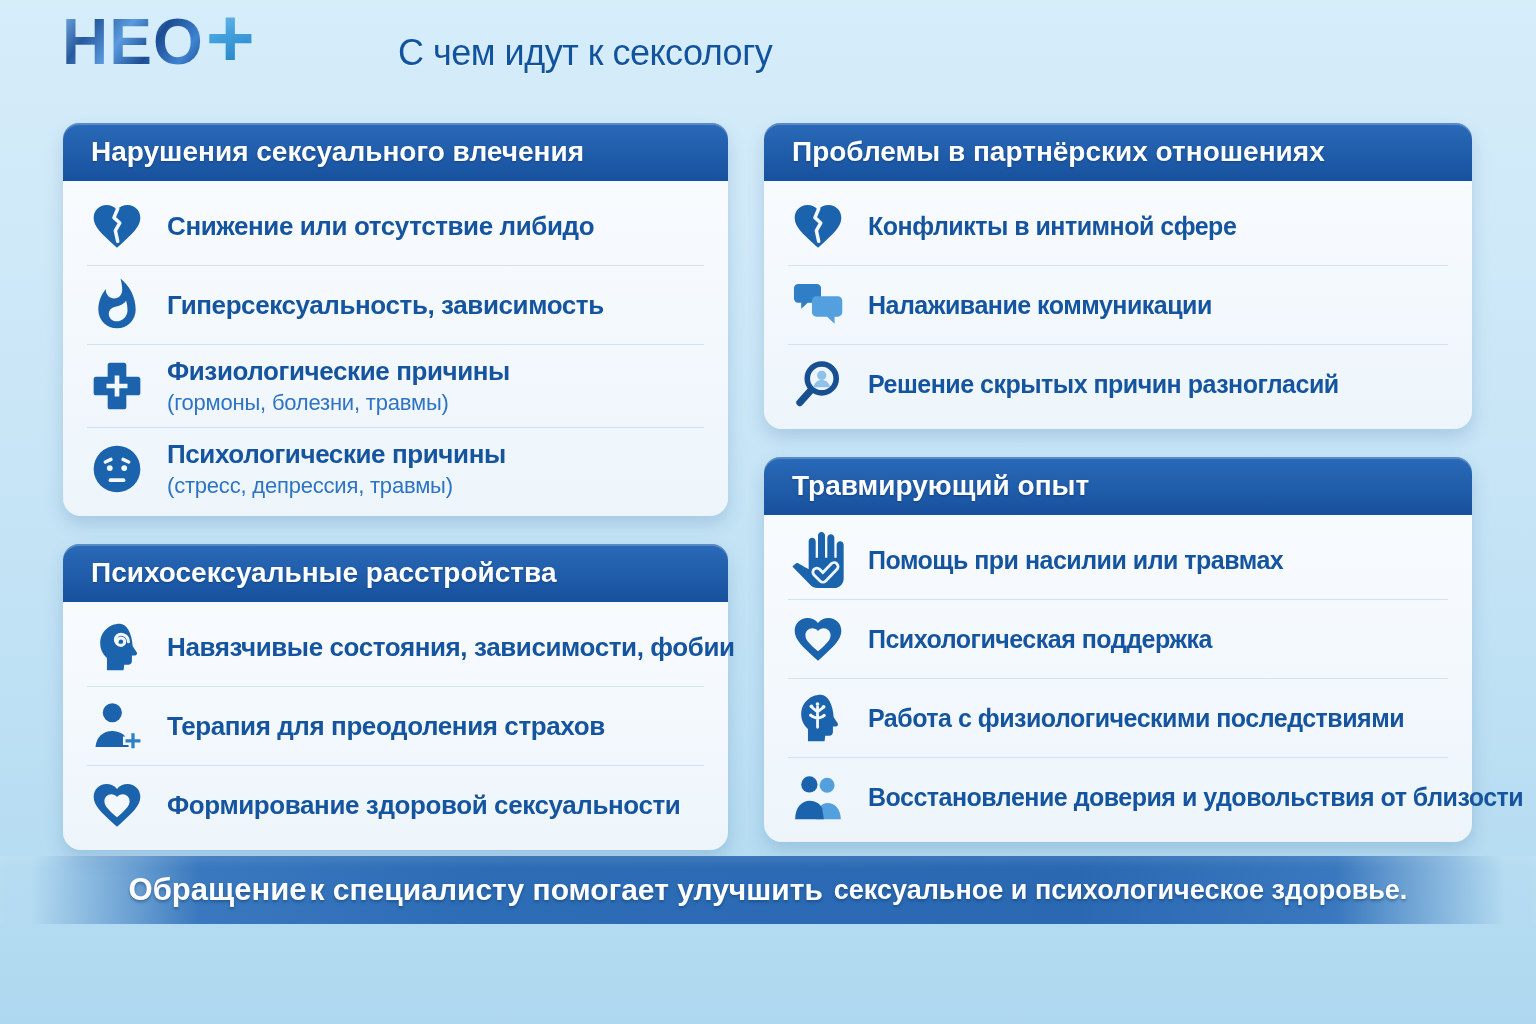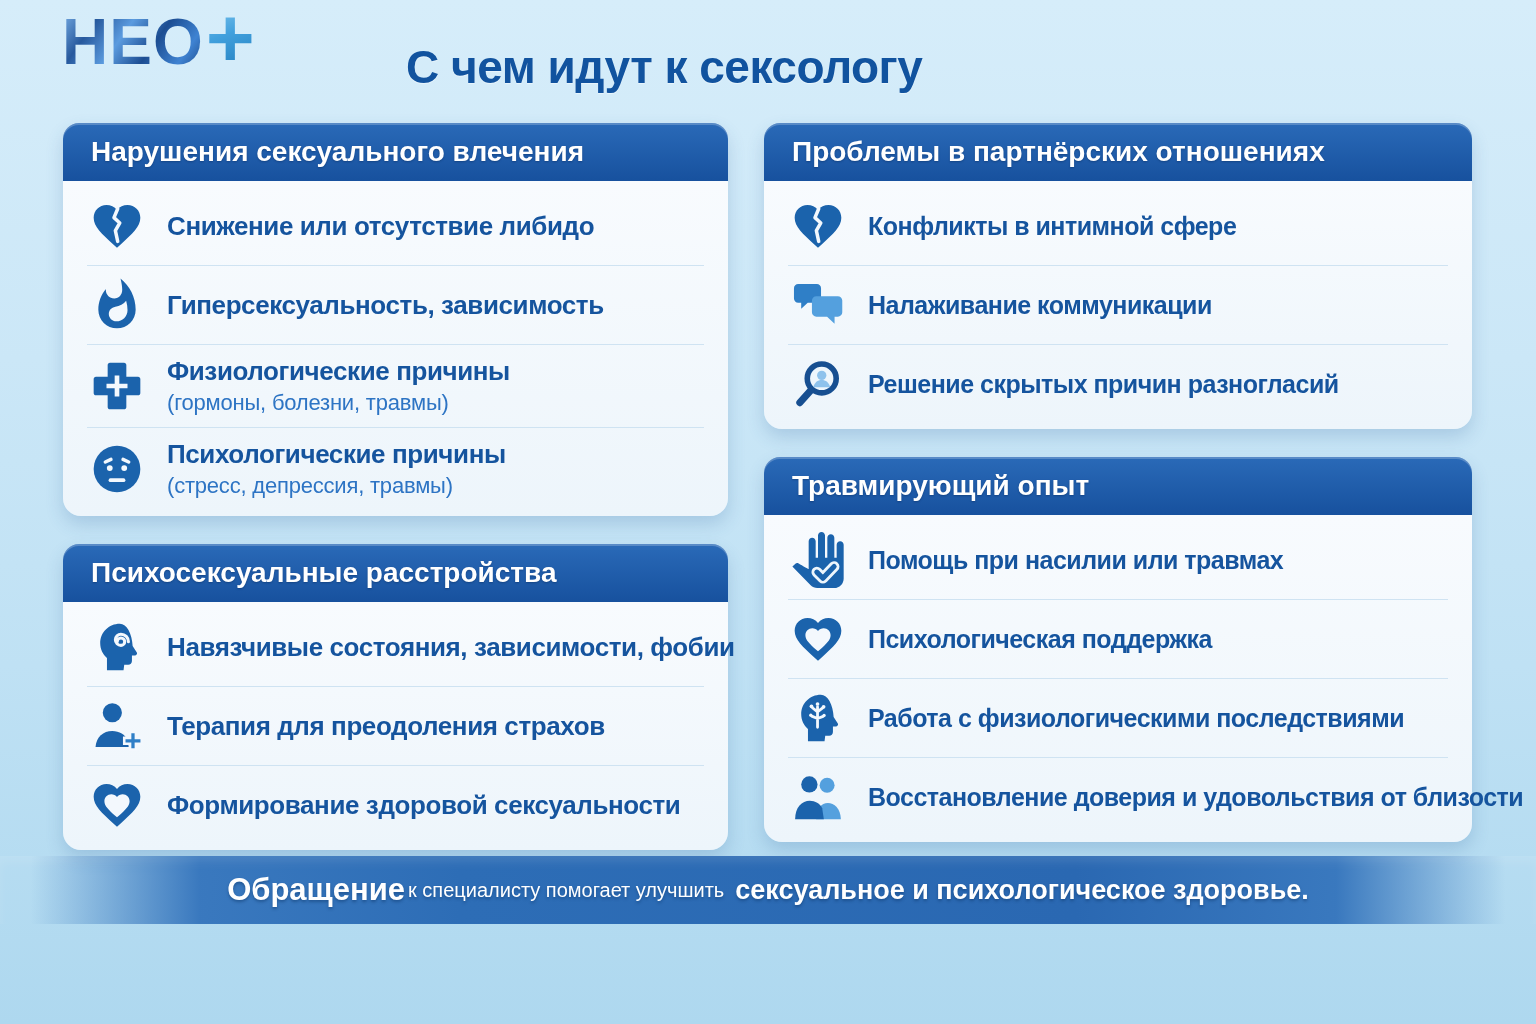--- a/index.html
+++ b/index.html
@@ -16,22 +16,22 @@
     font-size:64px;font-weight:800;letter-spacing:1px;
     background:linear-gradient(125deg,#7cb3ea 0%,#27599d 22%,#5b9bdf 42%,#1c4d92 62%,#3f83d2 82%,#14407e 100%);
     -webkit-background-clip:text;background-clip:text;color:transparent;
   }
   .logo-plus{
     font-size:84px;font-weight:800;margin-left:2px;transform:translateY(-4px);
     background:linear-gradient(160deg,#90d0f2 0%,#41a0dd 45%,#1a76b6 100%);
     -webkit-background-clip:text;background-clip:text;color:transparent;
   }
   .title{
-    position:absolute;left:390px;top:24px;margin:16px;
-    font-size:46px;font-weight:700;color:#11539f;letter-spacing:-0.5px;
+    position:absolute;left:390px;top:24px;margin:8px;
+    font-size:36px;font-weight:400;color:#11539f;letter-spacing:-0.5px;
     text-shadow:0 1px 1px rgba(255,255,255,.5);
   }
   
   .col{position:absolute;top:123px;}
   .col-left{left:63px;width:665px;}
   .col-right{left:764px;width:708px;}
   .card{border-radius:18px;box-shadow:0 8px 18px rgba(40,90,150,.20);}
   .card + .card{margin-top:28px;}
   .card-head{
     background:linear-gradient(180deg,#2a6ab8 0%,#17519e 100%);
@@ -61,21 +61,21 @@
     position:absolute;top:856px;left:0;width:100%;height:68px;
     display:flex;align-items:center;justify-content:center;
     background:linear-gradient(90deg,
       rgba(47,112,186,0) 2%, rgba(47,112,186,.92) 13%,
       #2d6db6 30%, #2a68b2 70%,
       rgba(47,112,186,.92) 87%, rgba(47,112,186,0) 98%);
     color:#fff;text-shadow:0 2px 3px rgba(10,50,100,.45);
     box-shadow:inset 0 6px 10px rgba(255,255,255,.10);
   }
   .banner .lead{font-size:31px;font-weight:700;margin-right:3px;}
-  .banner .mid{font-size:20px;font-weight:400;}
+  .banner .mid{font-size:30px;font-weight:700;}
   .banner .tail{font-size:27px;font-weight:700;margin-left:11px;text-align:right;}
 </style>
 </head>
 <body>
 
 <div class="page">
 
   <div class="logo">
     <span class="logo-word">НЕО</span>
     <span class="logo-plus">+</span>

